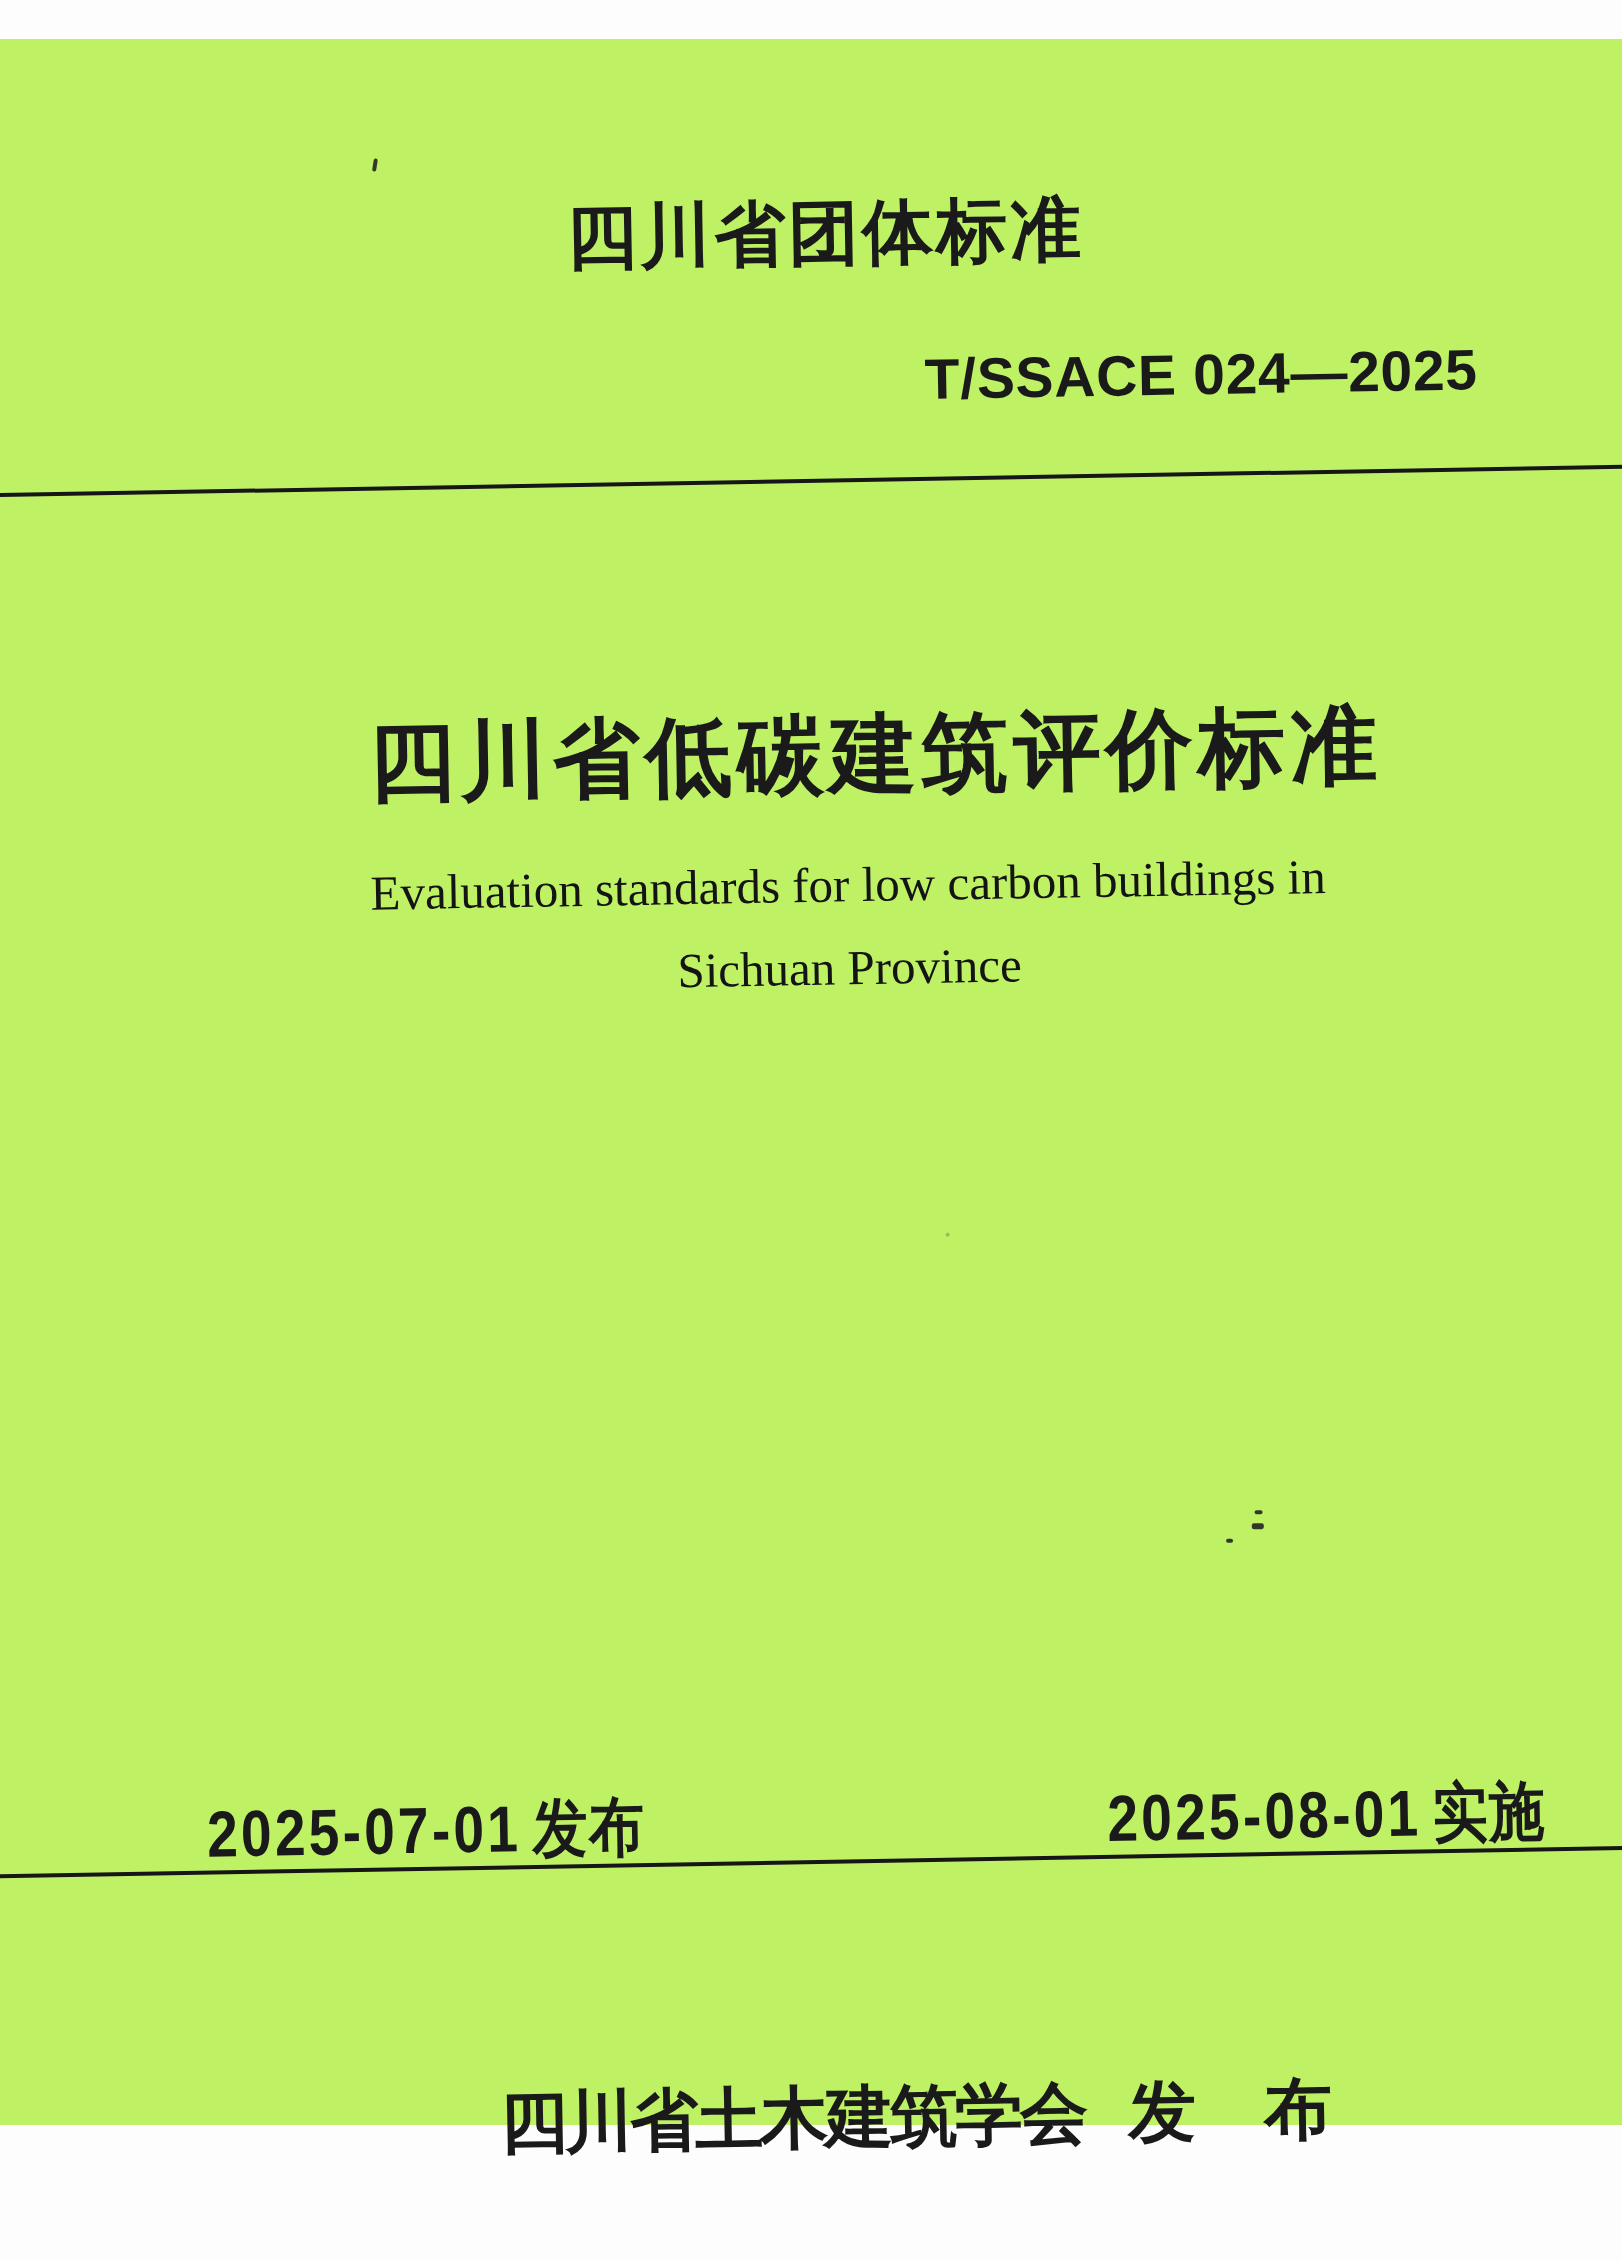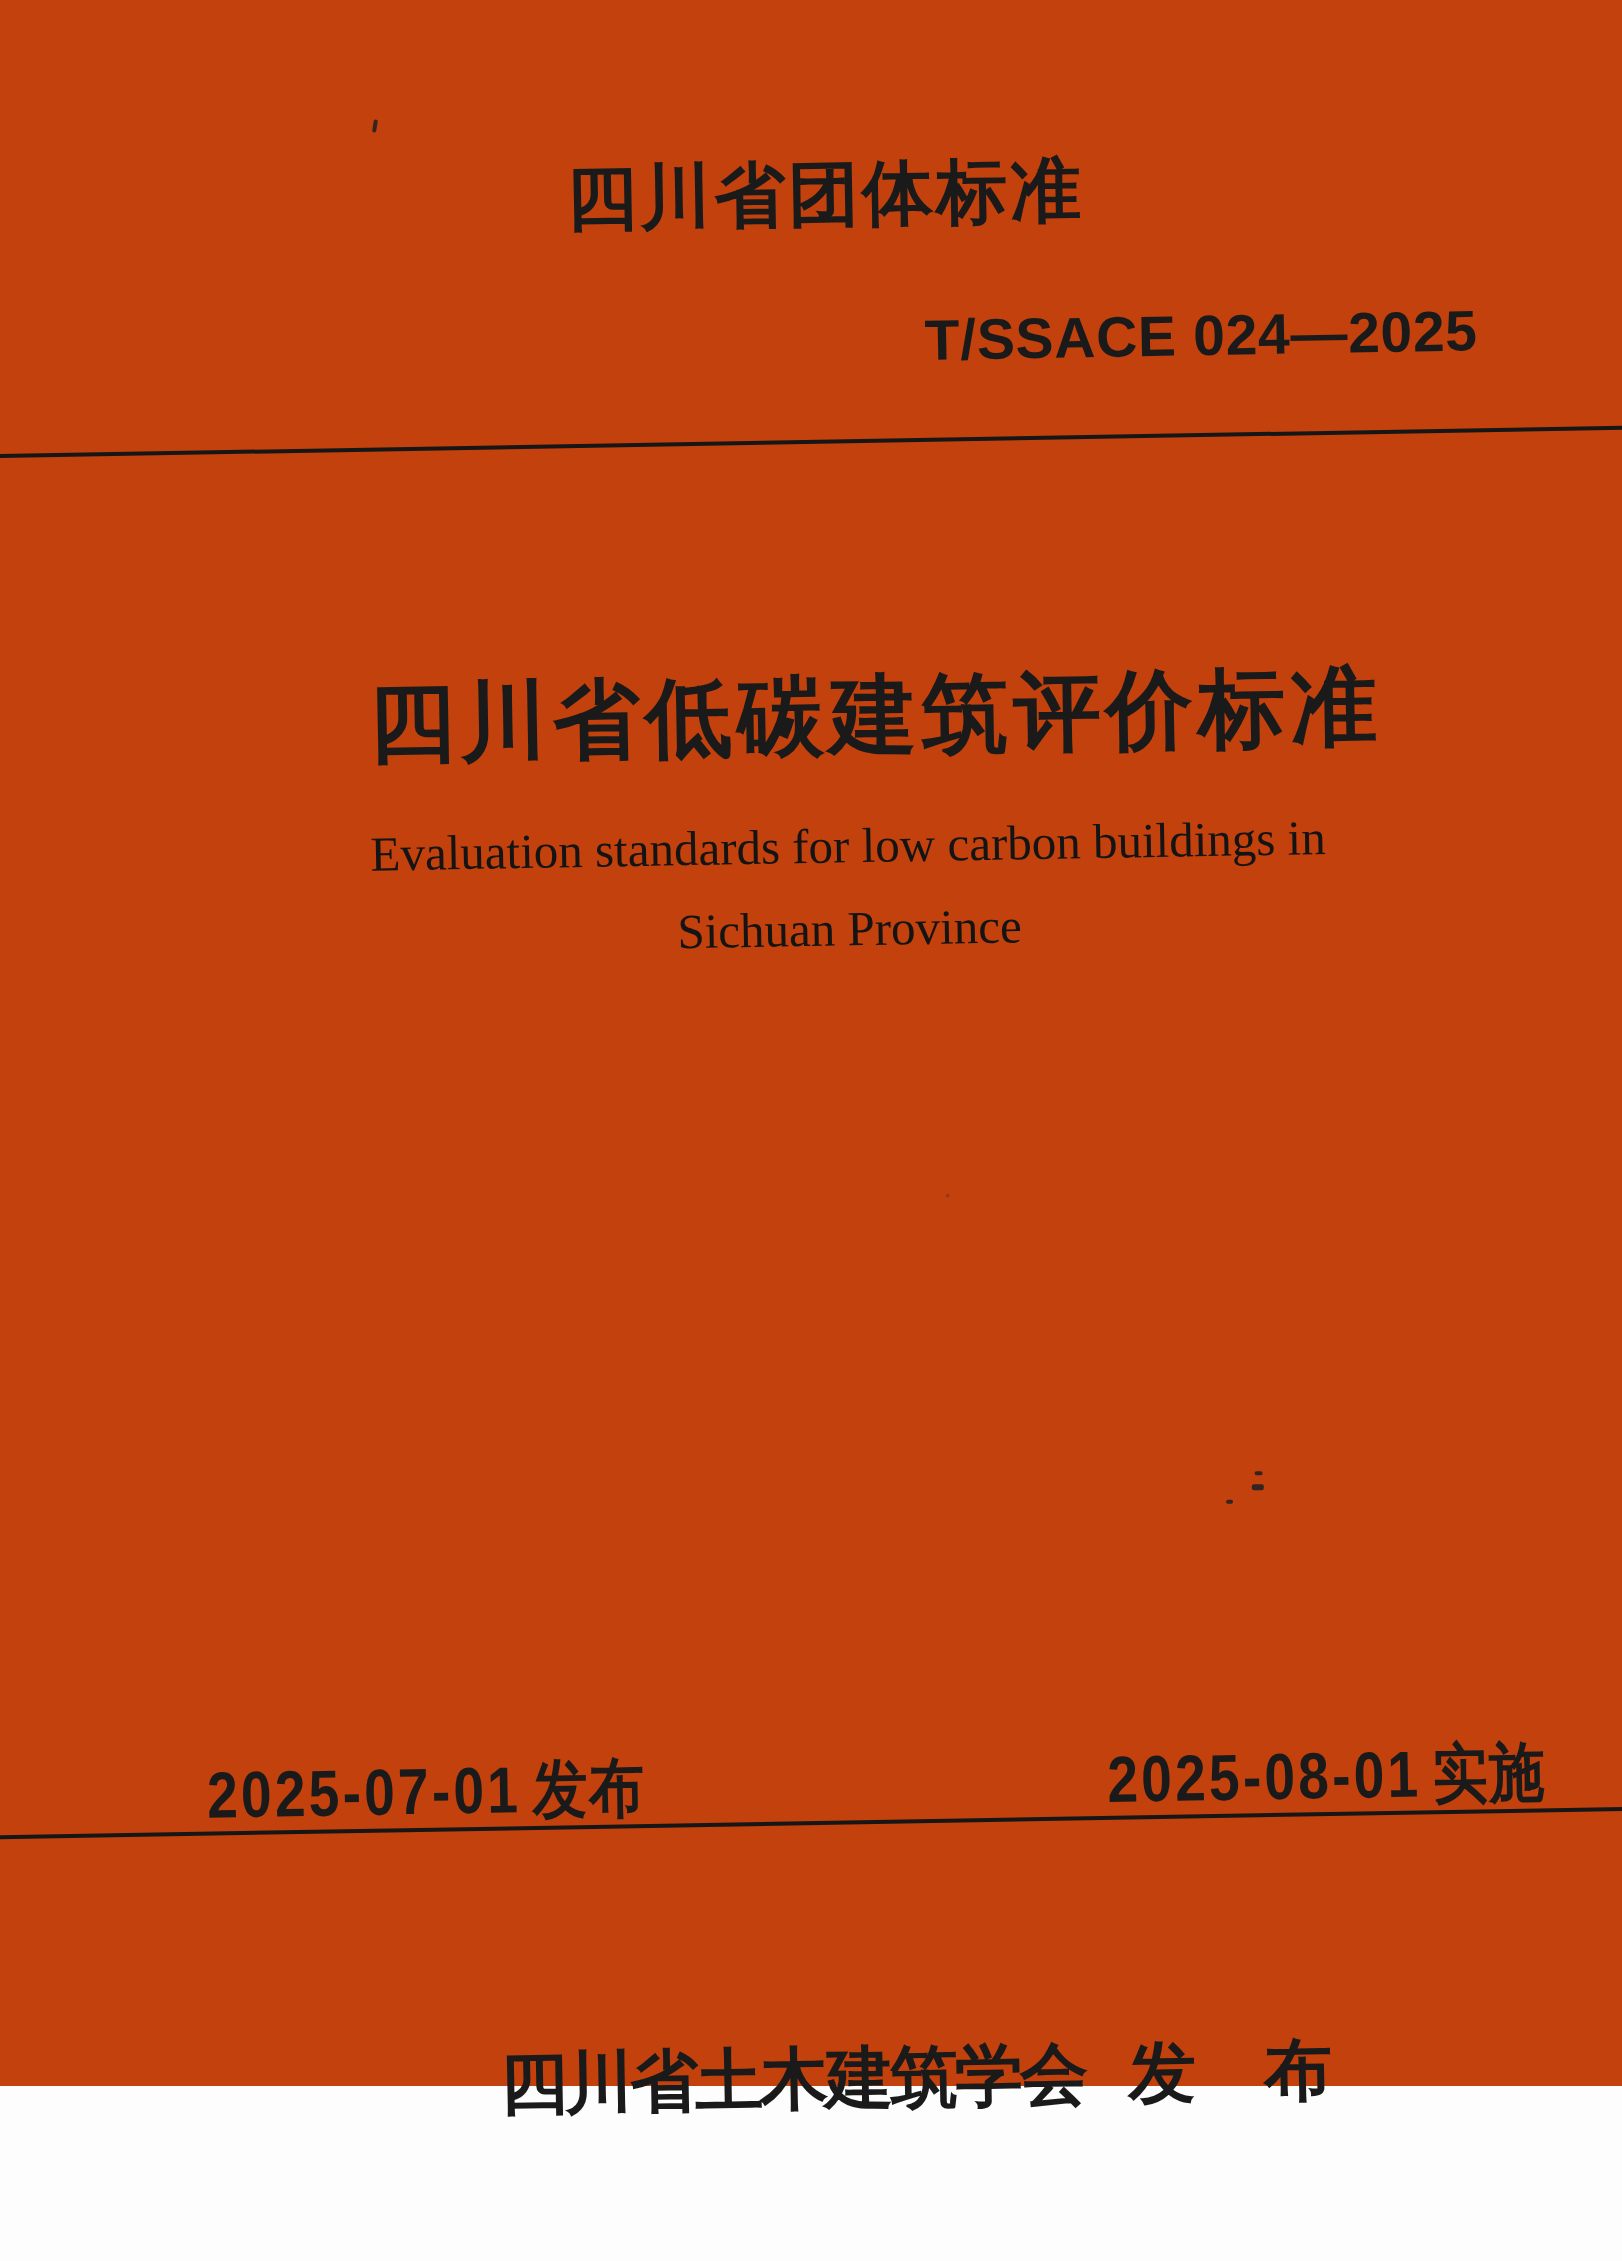--- a/index.html
+++ b/index.html
@@ -7,23 +7,24 @@
     padding: 0;
     width: 1623px;
     height: 2261px;
     background: #fdfdfd;
     overflow: hidden;
   }
   .sheet {
     position: relative;
     width: 1623px;
     height: 2086px;
-    background: #c2410c;
+    background: #bef264;
     color: #1a1a1a;
     font-family: "Liberation Sans", sans-serif;
+    margin-top: 39px;
   }
   
   .skew {
     position: absolute;
     inset: 0;
     transform: rotate(-1deg);
     transform-origin: 50% 50%;
   }
   .category {
     position: absolute;

